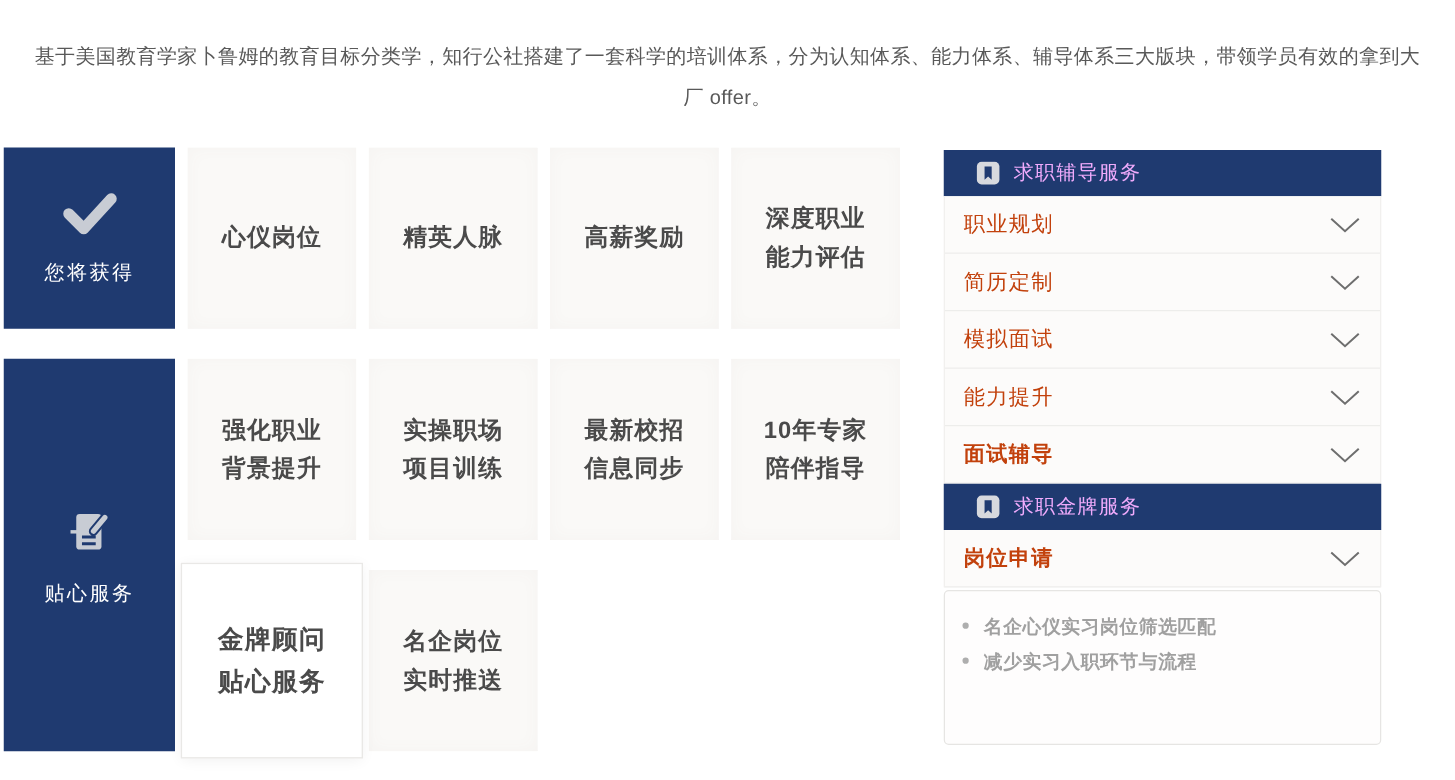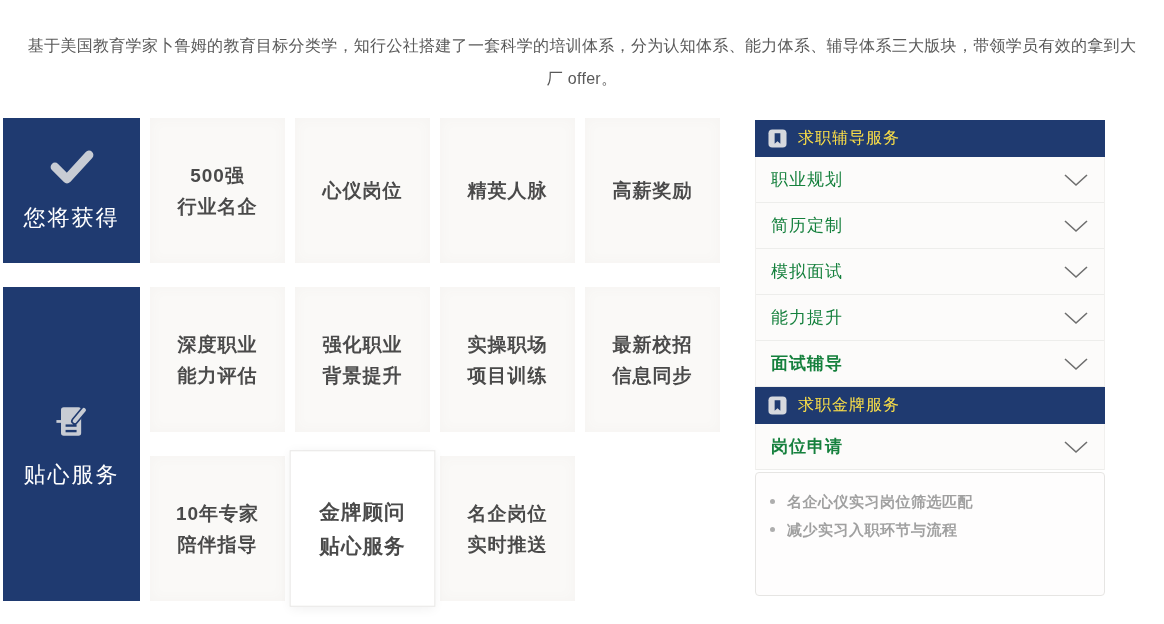--- a/index.html
+++ b/index.html
@@ -10,35 +10,35 @@
            text-align:center; font-size:16px; line-height:33px; color:#595959; letter-spacing:0.3px; }
 
   .grid { position:absolute; left:3px; top:118px;
           display:grid; grid-template-columns:137px 135px 135px 135px 135px;
           grid-template-rows:145px 145px 145px; column-gap:10px; row-gap:24px; }
 
   .banner { background:#1f3a70; color:#fff; display:flex; flex-direction:column;
             align-items:center; justify-content:center; gap:13px; }
   .banner-1 { grid-column:1; grid-row:1; }
   .banner-2 { grid-column:1; grid-row:2 / 4; }
-  .banner-label { font-size:22px; letter-spacing:2px; }
+  .banner-label { font-size:16px; letter-spacing:2px; }
 
   .card { background:#faf9f7; box-shadow:inset 0 0 14px rgba(120,110,90,0.04);
           display:flex; flex-direction:column; align-items:center; justify-content:center;
           font-size:19px; font-weight:700; color:#4a4a4a; line-height:31px; letter-spacing:1px; }
   .card span { display:block; text-align:center; }
   .card.active { background:#ffffff; border:1px solid #e9e8e6; transform:scale(1.08);
                  box-shadow:0 2px 10px rgba(0,0,0,0.06); z-index:2; }
 
   .panel { position:absolute; left:755px; top:120px; width:350px; }
-  .panel-header { height:37px; background:#1f3a70; color:#fde047; display:flex;
-                  align-items:center; gap:11px; padding:0 13px; font-size:16px; letter-spacing:1px; }
+  .panel-header { height:37px; background:#1f3a70; color:#f0abfc; display:flex;
+                  align-items:center; gap:11px; padding:0 26px; font-size:16px; letter-spacing:1px; }
   .acc-group { border-left:1px solid #f1f0ee; border-right:1px solid #f1f0ee; background:#fcfbfa; }
   .acc-row { height:46px; border-bottom:1px solid #ededeb; display:flex; align-items:center;
-             justify-content:space-between; padding:0 15px; font-size:17px; color:#15803d;
+             justify-content:space-between; padding:0 15px; font-size:17px; color:#c2410c;
              letter-spacing:1px; cursor:pointer; }
   .acc-row:last-child { border-bottom:1px solid #ededeb;font-weight:bold; }
   .chevron { display:flex; align-items:center; }
 
   .bullet-box { margin-top:2px; height:124px; border:1px solid #e6e5e3; border-radius:4px;
                 background:#fefdfd; padding:15px 14px; }
   .bullet-box ul { list-style:none; }
   .bullet-box li { font-size:15px; line-height:28px; color:#a0a0a0; letter-spacing:0.5px;font-weight:bold; }
   .bullet-box li::before { content:''; display:inline-block; width:5px; height:5px;
                 border-radius:50%; background:#aeaeae; margin-right:12px; vertical-align:3px; }
@@ -56,24 +56,20 @@
 
     <div class="banner banner-1">
       <span>
         <svg width="48" height="38" viewBox="0 0 24 19">
           <path d="M3.5 9.5 l6 6 L20.5 3.5" fill="none" stroke="#c8ccd4" stroke-width="4.4" stroke-linecap="round" stroke-linejoin="round"></path>
         </svg>
       </span>
       <span class="banner-label">您将获得</span>
     </div>
 
-    <div class="card">
-      <span>500强</span>
-      <span>行业名企</span>
-    </div>
     <div class="card">
       <span>心仪岗位</span>
       <span></span>
     </div>
     <div class="card">
       <span>精英人脉</span>
       <span></span>
     </div>
     <div class="card">
       <span>高薪奖励</span>

